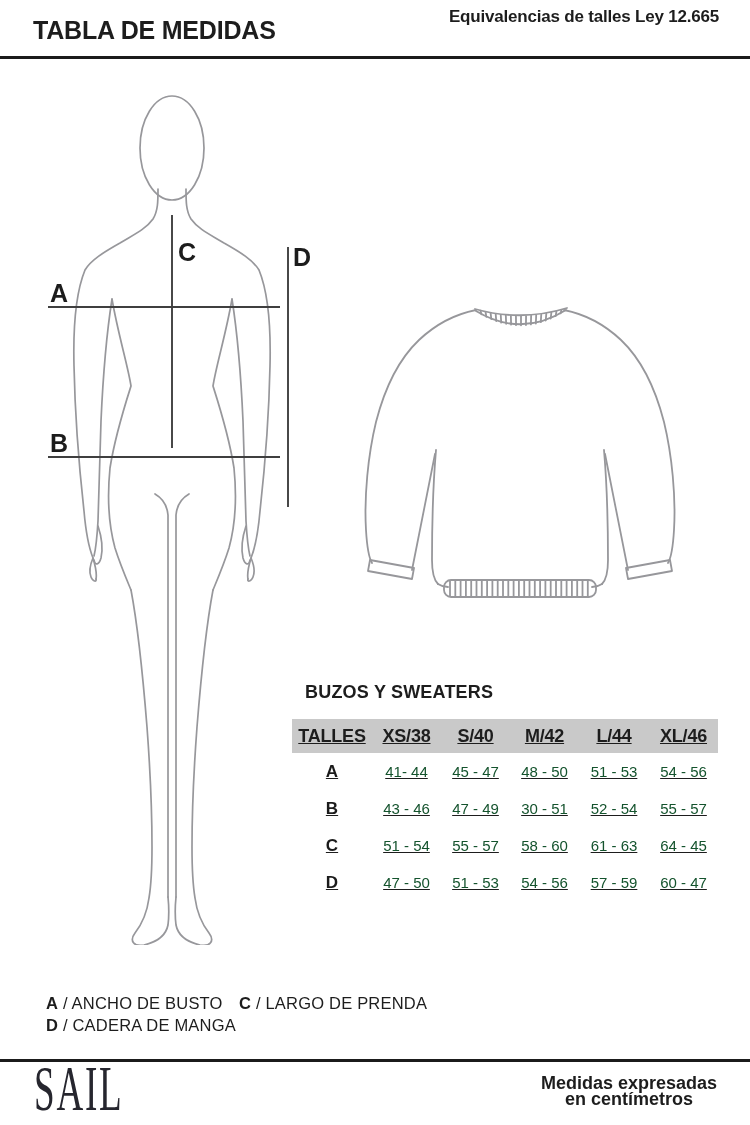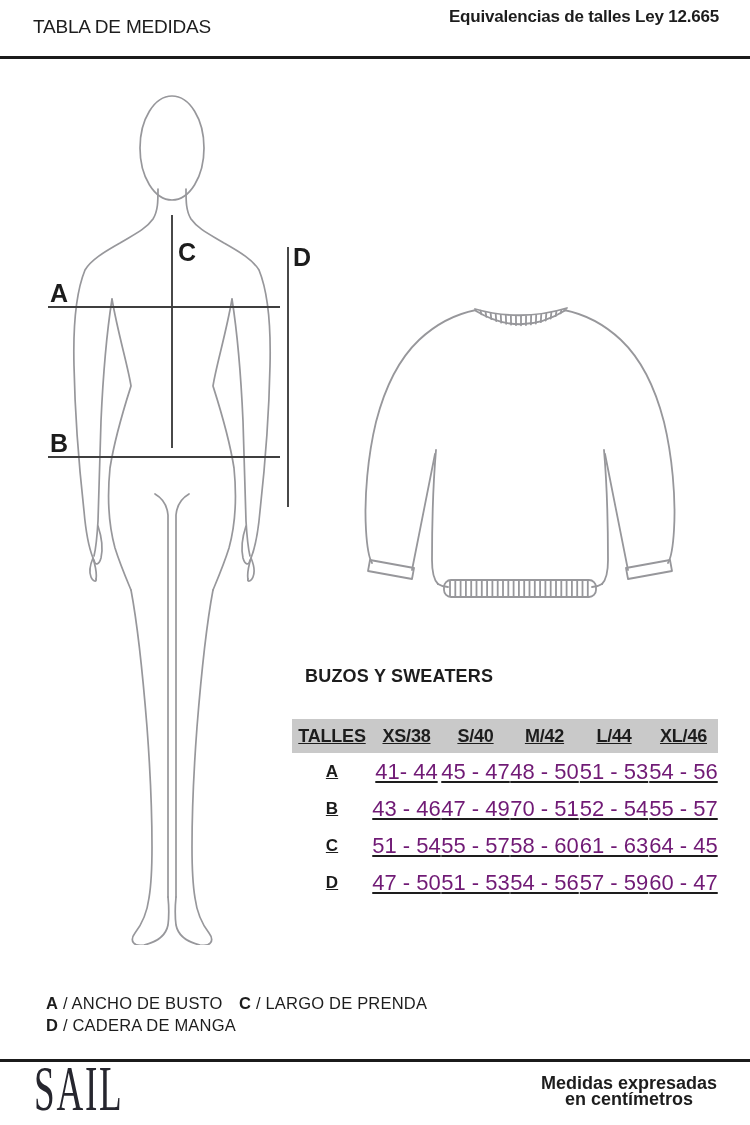--- a/index.html
+++ b/index.html
@@ -12,51 +12,51 @@
   }
   html,body{margin:0;padding:0;}
   body{
     width:750px;height:1125px;position:relative;overflow:hidden;
     background:#ffffff;color:var(--text);
     font-family:"Liberation Sans","DejaVu Sans",sans-serif;
   }
   .abs{position:absolute;}
 
   
-  .page-title{left:33px;top:16px;font-size:19px;font-weight:normal;letter-spacing:-0.2px;text-align:center;}
+  .page-title{left:33px;top:16px;font-size:25px;font-weight:bold;letter-spacing:-0.2px;text-align:center;}
   .law-note{right:31px;top:7px;font-size:17px;font-weight:bold;letter-spacing:-0.2px;}
   .rule{left:0;width:750px;height:3px;background:var(--rule);}
   .rule-top{top:56px;}
   .rule-bottom{top:1059px;}
 
   
   .figure-svg{left:30px;top:85px;width:290px;height:860px;}
   .sweater-svg{left:340px;top:270px;width:360px;height:350px;}
   .sketch{stroke:var(--figure);fill:none;stroke-width:1.7px;stroke-linecap:round;stroke-linejoin:round;}
   .measure{stroke:var(--measure);stroke-width:1.9px;fill:none;}
   .measure-label{font-size:25px;font-weight:bold;color:#1c1c1c;line-height:1;}
   .lbl-a{left:50px;top:281px;}
   .lbl-b{left:50px;top:431px;}
   .lbl-c{left:178px;top:240px;}
   .lbl-d{left:293px;top:245px;}
 
   
-  .size-table-title{left:305px;top:666px;font-size:18px;font-weight:bold;letter-spacing:0.2px;}
+  .size-table-title{left:305px;top:682px;font-size:18px;font-weight:bold;letter-spacing:0.2px;}
   .size-table{
     left:292px;top:719px;width:426px;
     display:grid;grid-template-columns:80px 69px 69px 69px 70px 69px;text-decoration:underline;
   }
   .st-head{
     background:var(--band);height:34px;
     display:flex;align-items:center;justify-content:center;
     font-weight:bold;font-size:18px;letter-spacing:-0.2px;
   }
   .st-cell{
     height:37px;display:flex;align-items:center;justify-content:center;
-    font-size:22px;color:#701a75;white-space:pre;
+    font-size:15px;color:#14532d;white-space:pre;
   }
   .st-label{font-weight:bold;font-size:17px;color:#1b1b1b;}
 
   
   .legend{
     left:46px;top:992px;
     display:grid;grid-template-columns:193px auto;
     font-size:16.5px;line-height:22px;letter-spacing:0.2px;white-space:pre;
   }
   .legend-key{font-weight:bold;}
@@ -197,21 +197,21 @@
   <div class="st-cell st-label">A</div>
   <div class="st-cell">41- 44</div>
   <div class="st-cell">45 - 47</div>
   <div class="st-cell">48 - 50</div>
   <div class="st-cell">51 - 53</div>
   <div class="st-cell">54 - 56</div>
 
   <div class="st-cell st-label">B</div>
   <div class="st-cell">43 - 46</div>
   <div class="st-cell">47 - 49</div>
-  <div class="st-cell">70 - 51</div>
+  <div class="st-cell">30 - 51</div>
   <div class="st-cell">52 - 54</div>
   <div class="st-cell">55 - 57</div>
 
   <div class="st-cell st-label">C</div>
   <div class="st-cell">51 - 54</div>
   <div class="st-cell">55 - 57</div>
   <div class="st-cell">58 - 60</div>
   <div class="st-cell">61 - 63</div>
   <div class="st-cell">64 - 45</div>
 

